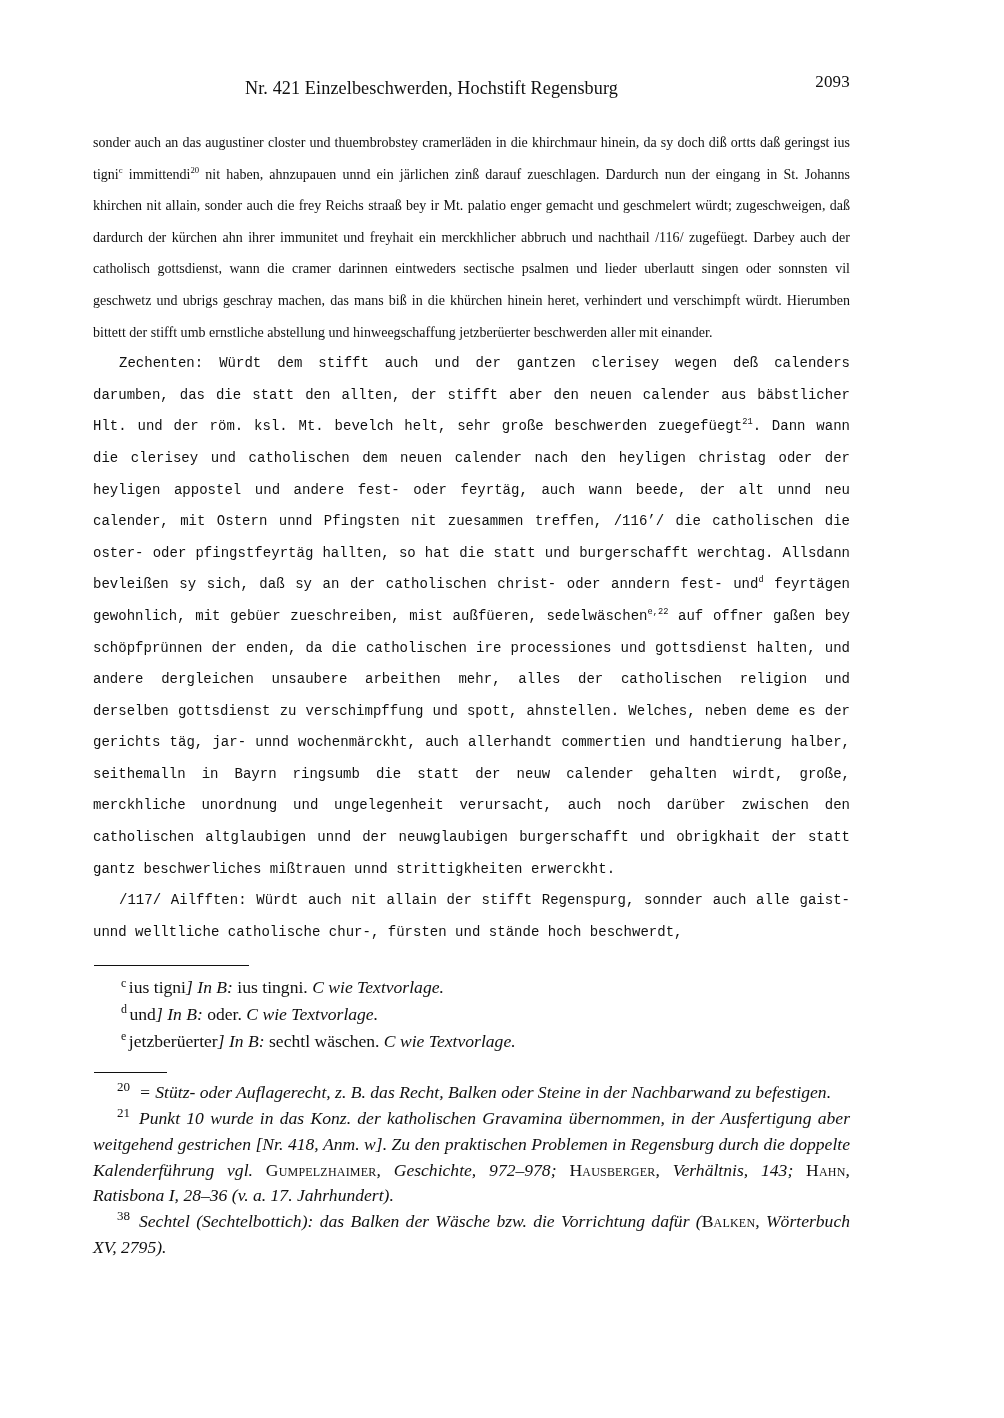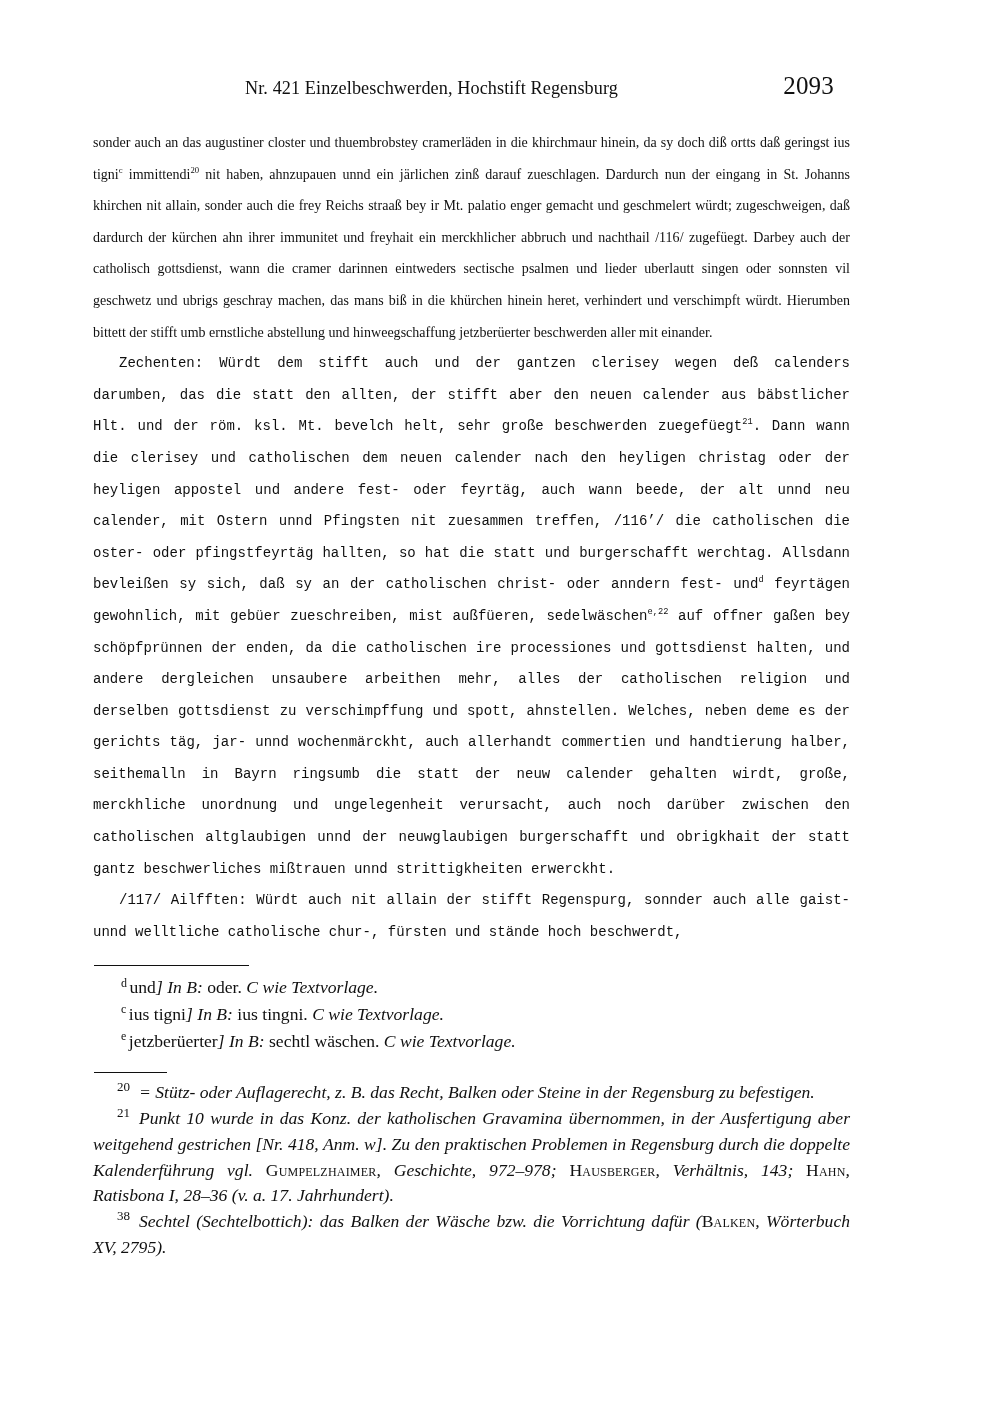--- a/index.html
+++ b/index.html
@@ -36,23 +36,23 @@
     right: 12px;
     top: 0;
     text-align: center;
     font-size: 18.2px;
     letter-spacing: 0.1px;
     white-space: nowrap;
     padding-right: 68px;
   }
   .page-number {
     position: absolute;
-    right: 16px;
+    right: 0;
     top: -6px;
-    font-size: 25px;
+    font-size: 17px;
     letter-spacing: 0.2px;
   }
 
   
   .body-block {
     margin-top: 9px;
   }
   p.para {
     margin: 0;
     font-size: 14px;
@@ -144,30 +144,30 @@
     <p class="para"><span>sonder auch an das augustiner closter und thuembrobstey cramerläden in die khirchmaur hinein, da sy doch diß ortts daß geringst ius tigni</span><sup>c</sup><span> immittendi</span><sup>20</sup><span> nit haben, ahnzupauen unnd ein järlichen zinß darauf zueschlagen. Dardurch nun der eingang in St. Johanns khirchen nit allain, sonder auch die frey Reichs straaß bey ir Mt. palatio enger gemacht und geschmelert würdt; zugeschweigen, daß dardurch der kürchen ahn ihrer immunitet und freyhait ein merckhlicher abbruch und nachthail /116/ zugefüegt. Darbey auch der catholisch gottsdienst, wann die cramer darinnen eintweders sectische psalmen und lieder uberlautt singen oder sonnsten vil geschwetz und ubrigs geschray machen, das mans biß in die khürchen hinein heret, verhindert und verschimpft würdt. Hierumben bittett der stifft umb ernstliche abstellung und hinweegschaffung jetzberüerter beschwerden aller mit einander.</span></p>
 
     <p class="para indent"><span>Zechenten: Würdt dem stifft auch und der gantzen clerisey wegen deß calenders darumben, das die statt den allten, der stifft aber den neuen calender aus bäbstlicher Hlt. und der röm. ksl. Mt. bevelch helt, sehr große beschwerden zuegefüegt</span><sup>21</sup><span>. Dann wann die clerisey und catholischen dem neuen calender nach den heyligen christag oder der heyligen appostel und andere fest- oder feyrtäg, auch wann beede, der alt unnd neu calender, mit Ostern unnd Pfingsten nit zuesammen treffen, /116’/ die catholischen die oster- oder pfingstfeyrtäg hallten, so hat die statt und burgerschafft werchtag. Allsdann bevleißen sy sich, daß sy an der catholischen christ- oder anndern fest- und</span><sup>d</sup><span> feyrtägen gewohnlich, mit gebüer zueschreiben, mist außfüeren, sedelwäschen</span><sup>e,22</sup><span> auf offner gaßen bey schöpfprünnen der enden, da die catholischen ire processiones und gottsdienst halten, und andere dergleichen unsaubere arbeithen mehr, alles der catholischen religion und derselben gottsdienst zu verschimpffung und spott, ahnstellen. Welches, neben deme es der gerichts täg, jar- unnd wochenmärckht, auch allerhandt commertien und handtierung halber, seithemalln in Bayrn ringsumb die statt der neuw calender gehalten wirdt, große, merckhliche unordnung und ungelegenheit verursacht, auch noch darüber zwischen den catholischen altglaubigen unnd der neuwglaubigen burgerschafft und obrigkhait der statt gantz beschwerliches mißtrauen unnd strittigkheiten erwerckht.</span></p>
 
     <p class="para indent"><span>/117/ Ailfften: Würdt auch nit allain der stifft Regenspurg, sonnder auch alle gaist- unnd welltliche catholische chur-, fürsten und stände hoch beschwerdt,</span></p>
   </div>
 
   <div class="apparatus">
     <div class="rule-apparatus"></div>
 
+    <p class="app-line"><span class="marker">c</span><span>ius tigni</span><span class="it">]</span><span class="it"> In B:</span><span> ius tingni. </span><span class="it">C wie Textvorlage.</span></p>
+
     <p class="app-line"><span class="marker">d</span><span>und</span><span class="it">]</span><span class="it"> In B:</span><span> oder. </span><span class="it">C wie Textvorlage.</span></p>
-
-    <p class="app-line"><span class="marker">c</span><span>ius tigni</span><span class="it">]</span><span class="it"> In B:</span><span> ius tingni. </span><span class="it">C wie Textvorlage.</span></p>
 
     <p class="app-line"><span class="marker">e</span><span>jetzberüerter</span><span class="it">]</span><span class="it"> In B:</span><span> sechtl wäschen. </span><span class="it">C wie Textvorlage.</span></p>
   </div>
 
   <div class="footnotes">
     <div class="rule-footnote"></div>
 
-    <p class="fn"><span class="fn-num">20</span><span>= Stütz- oder Auflagerecht, z. B. das Recht, Balken oder Steine in der Regensburg zu befestigen.</span></p>
+    <p class="fn"><span class="fn-num">20</span><span>= Stütz- oder Auflagerecht, z. B. das Recht, Balken oder Steine in der Nachbarwand zu befestigen.</span></p>
 
     <p class="fn"><span class="fn-num">21</span><span>Punkt 10 wurde in das Konz. der katholischen Gravamina übernommen, in der Ausfertigung aber weitgehend gestrichen [Nr. 418, Anm. w]. Zu den praktischen Problemen in Regensburg durch die doppelte Kalenderführung vgl. </span><span class="smallcaps">Gumpelzhaimer</span><span>, Geschichte, 972–978; </span><span class="smallcaps">Hausberger</span><span>, Verhältnis, 143; </span><span class="smallcaps">Hahn</span><span>, Ratisbona I, 28–36 (v. a. 17. Jahrhundert).</span></p>
 
     <p class="fn"><span class="fn-num">38</span><span>Sechtel (Sechtelbottich): das Balken der Wäsche bzw. die Vorrichtung dafür (</span><span class="smallcaps">Balken</span><span>, Wörterbuch XV, 2795).</span></p>
   </div>
 
 </div>
 
 </body></html>

